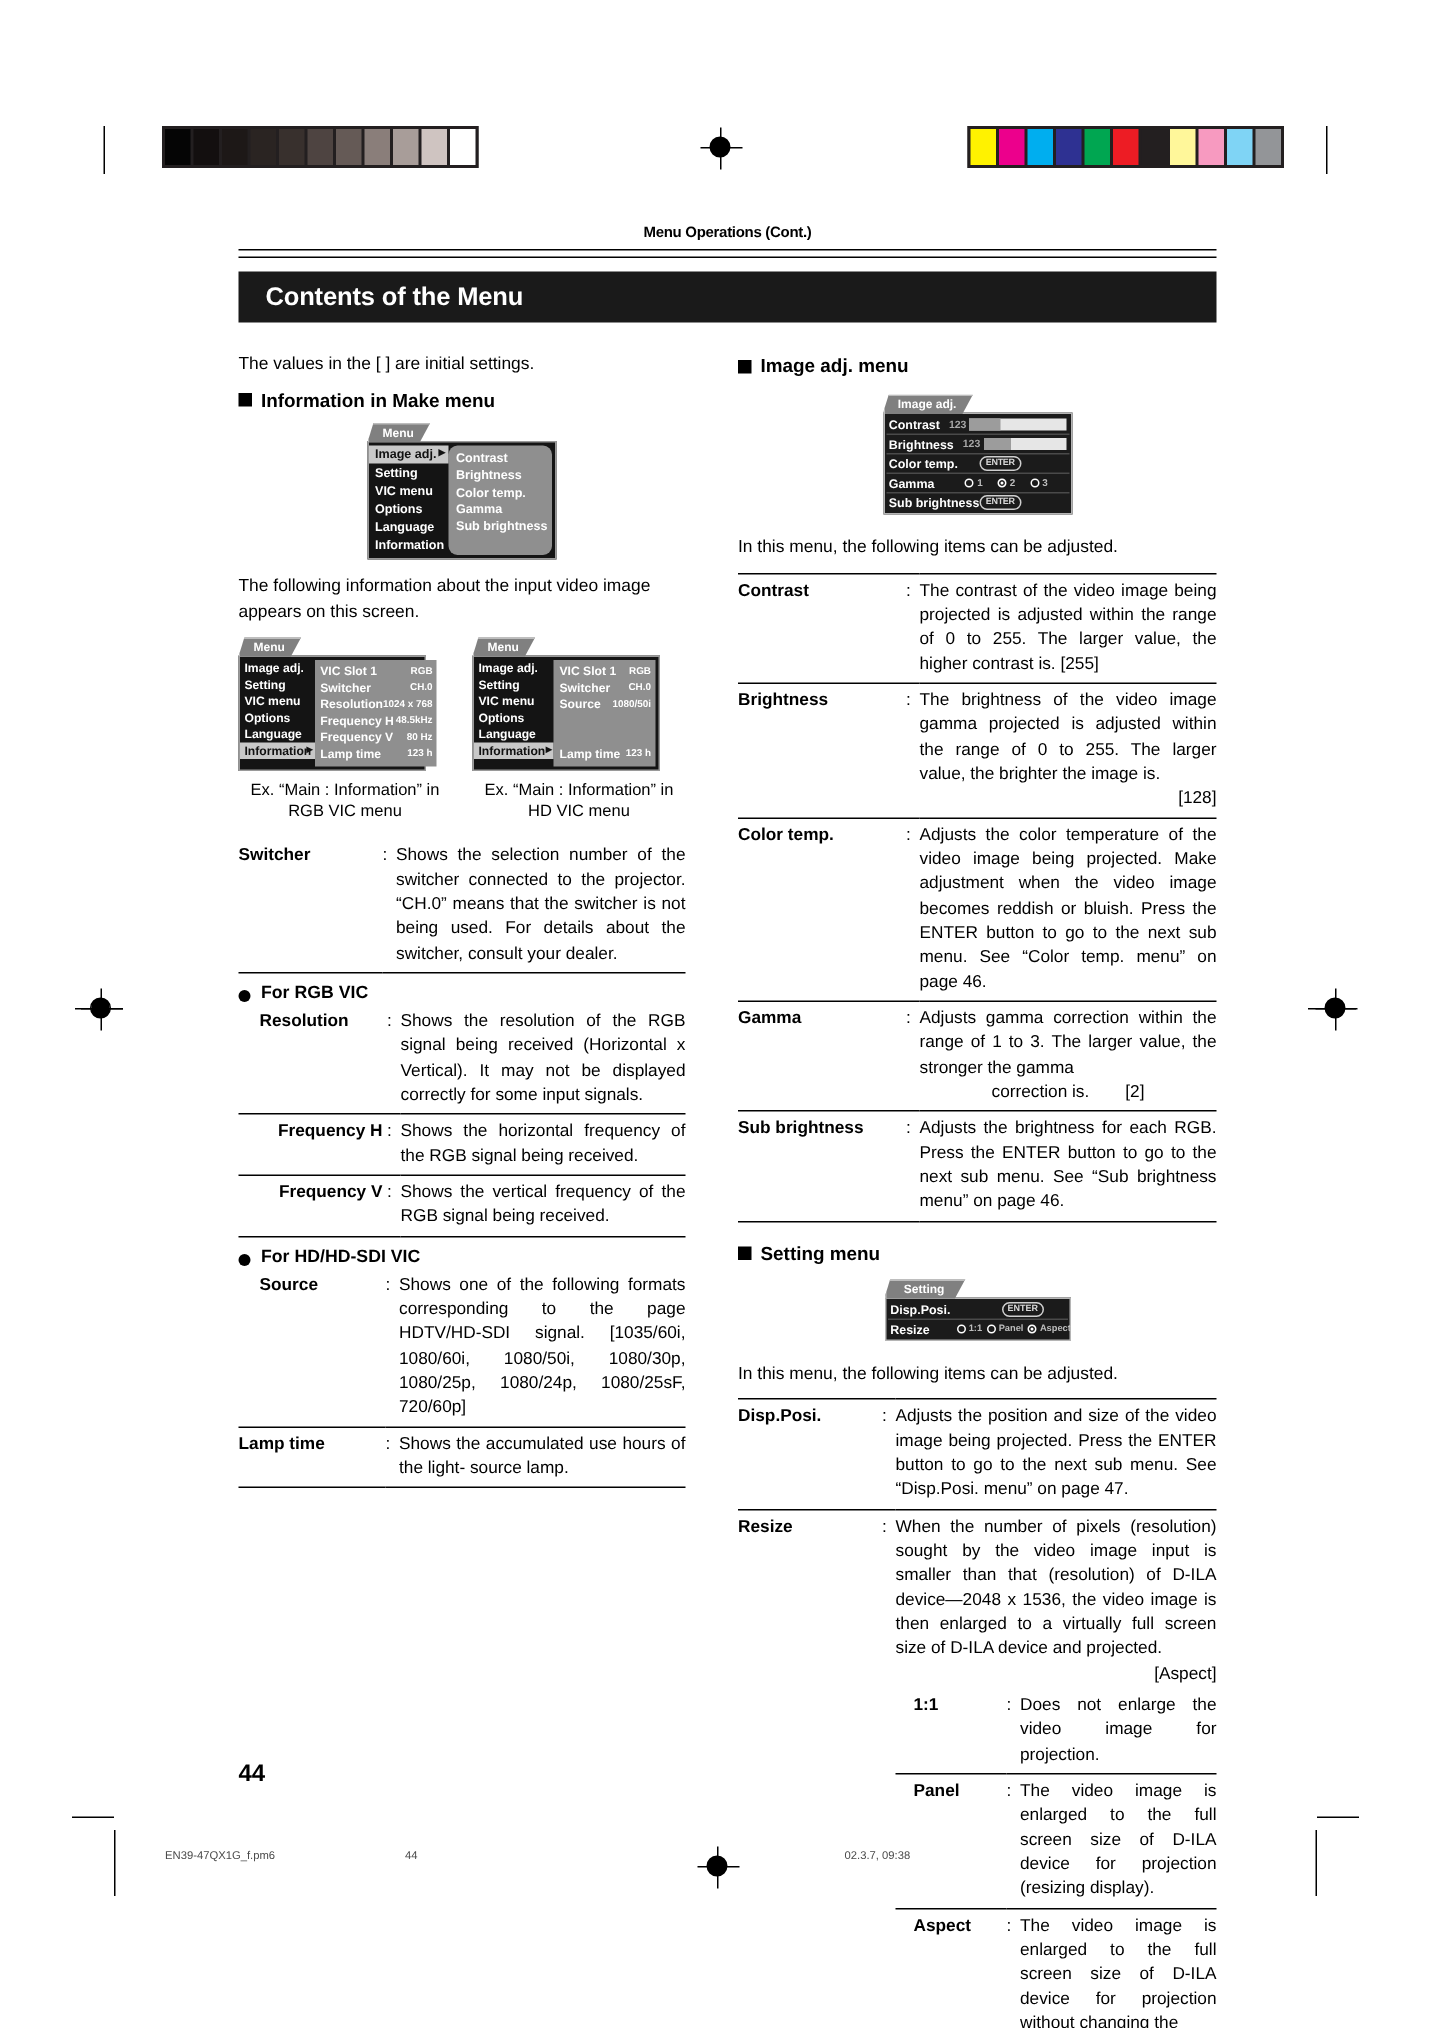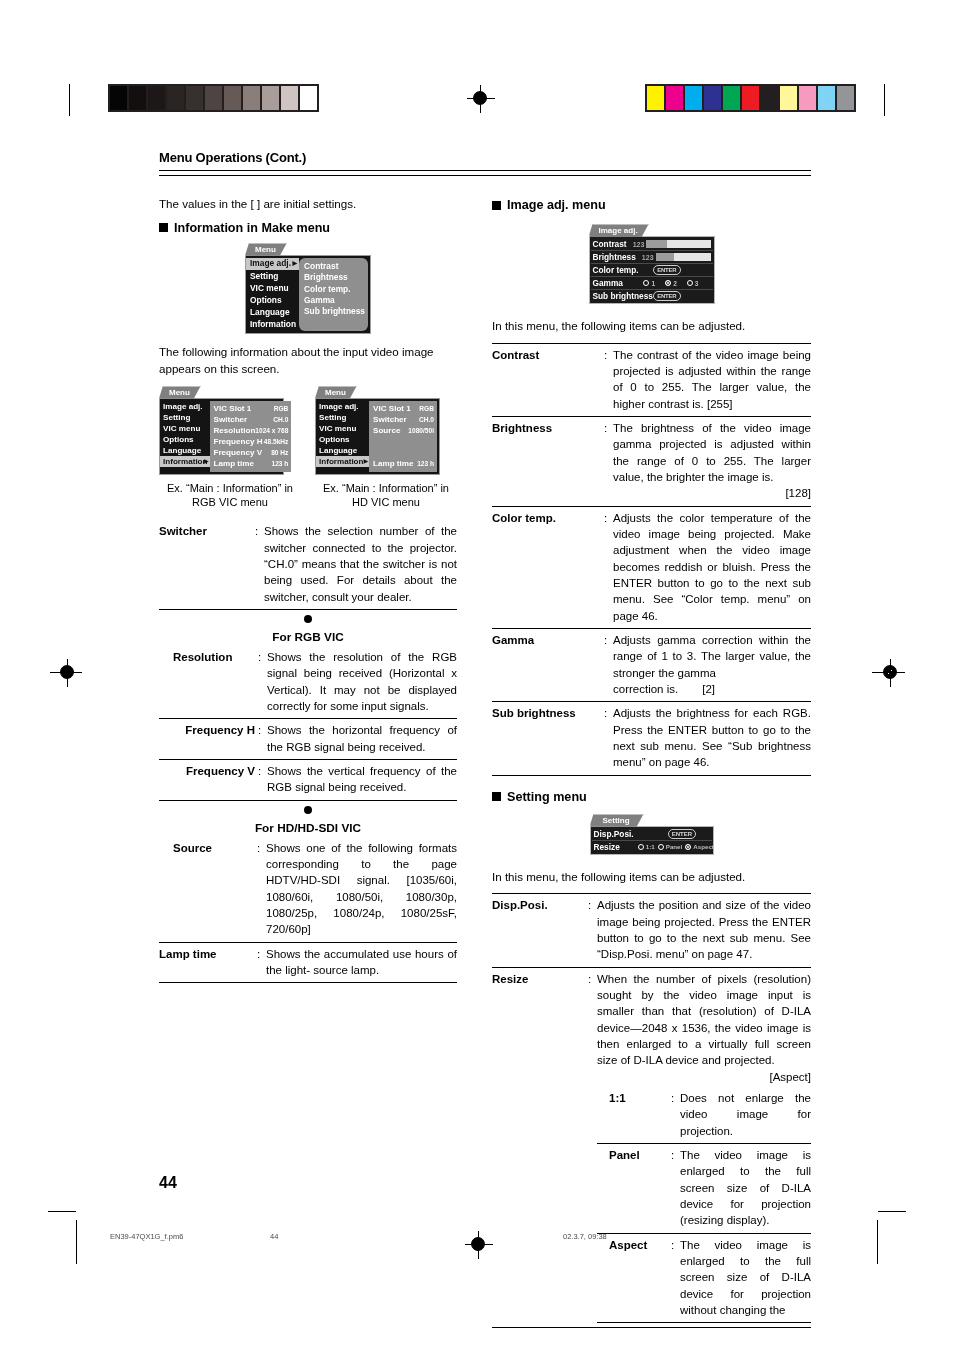--- a/index.html
+++ b/index.html
@@ -16,34 +16,34 @@
   .reg:after{content:"";position:absolute;top:10px;left:-3px;height:1px;width:28px;background:#000;}
   .reg i{position:absolute;left:3px;top:3px;width:14px;height:14px;border-radius:50%;
          border:1.5px solid #000;box-sizing:border-box;
          background:
            linear-gradient(to bottom right,#000 0 50%,transparent 50% 100%),
            linear-gradient(to top left,#000 0 50%,transparent 50% 100%);}
   .cropmark{position:absolute;background:#000;}
 
   
   .content{position:absolute;left:159px;top:150px;width:652px;}
-  h1.sec-title{font-size:13px;font-weight:bold;margin:0 0 5px 0;letter-spacing:-0.2px;}
+  h1.sec-title{font-size:10px;font-weight:bold;margin:0 0 5px 0;letter-spacing:-0.2px;text-align:center;}
   .rule-double{height:4px;border-top:1.6px solid #000;border-bottom:1.6px solid #000;margin:0 0 9px 0;}
   .banner{background:#1a1a1a;color:#fff;font-size:17px;font-weight:bold;
           padding:7px 0 7px 18px;letter-spacing:-0.1px;}
 
   .cols{display:flex;margin-top:20px;}
   .col{width:326px;}
   .col.left{padding-right:28px;box-sizing:border-box;}
   .col.right{padding-left:7px;box-sizing:border-box;}
 
   .para{font-size:11.6px;line-height:1.45;margin:0 0 8px 0;}
   .hdr2{font-size:12.6px;font-weight:bold;margin:2px 0 8px 0;display:flex;align-items:center;gap:6px;}
   .hdr2 .sq{display:inline-block;width:9px;height:9px;background:#000;}
-  .bullet-h{font-size:11.8px;font-weight:bold;margin:5px 0 2px 0;display:flex;align-items:center;gap:7px;flex-direction:column;}
+  .bullet-h{font-size:11.8px;font-weight:bold;margin:5px 0 2px 0;display:flex;align-items:flex-end;gap:7px;}
   .bullet-h .dot{display:inline-block;width:8px;height:8px;border-radius:50%;background:#000;}
 
   
   table.defs{width:100%;border-collapse:collapse;font-size:11.5px;}
   table.defs td{vertical-align:top;padding:3px 0 4px 0;line-height:1.42;}
   table.defs tr.topline td{border-top:1.1px solid #000;}
   table.defs tr.botline td{border-bottom:1.1px solid #000;}
   td.term{font-weight:bold;white-space:nowrap;width:96px;padding-right:2px;}
   td.term.wide{width:112px;}
   td.term.ind{padding-left:14px;width:auto;}
@@ -176,20 +176,21 @@
       <span style="background: rgb(255, 247, 154);"></span>
       <span style="background: rgb(247, 154, 192);"></span>
       <span style="background: rgb(127, 212, 245);"></span>
       <span style="background: rgb(147, 149, 152);"></span>
     </div>
 
   <div class="content">
 
     <h1 class="sec-title">Menu Operations (Cont.)</h1>
     <div class="rule-double"></div>
+    <div class="banner">Contents of the Menu</div>
 
     <div class="cols">
 
       <div class="col left">
 
         <p class="para">The values in the [ ] are initial settings.</p>
 
         <div class="hdr2">
           <span class="sq"></span>
           <span>Information in Make menu</span>
@@ -483,21 +484,21 @@
               <span class="nj">menu. See “Color temp. menu” on page 46.</span>
             </td>
           </tr>
           <tr class="botline">
             <td class="term">Gamma</td>
             <td class="colon">:</td>
             <td class="desc">
               <span>Adjusts gamma correction within the range of</span>
               <span class="nj">1 to 3.</span>
               <span>The larger value, the stronger the gamma</span>
-              <span style="display:flex;justify-content:flex-start;gap:24px;">
+              <span style="display:flex;justify-content:center;gap:24px;">
                 <span>correction is.</span>
                 <span>[2]</span>
               </span>
             </td>
           </tr>
           <tr class="botline">
             <td class="term wide">Sub brightness</td>
             <td class="colon">:</td>
             <td class="desc">
               <span class="nj">Adjusts the brightness for each RGB.</span>

